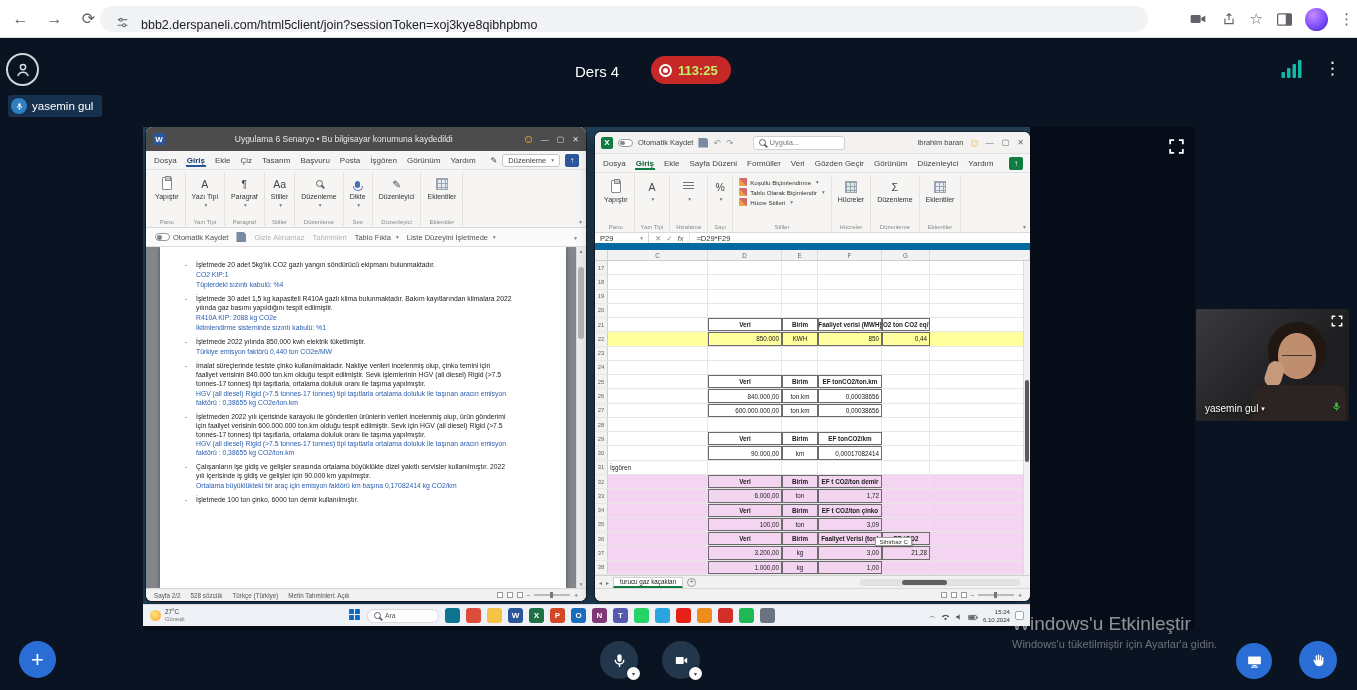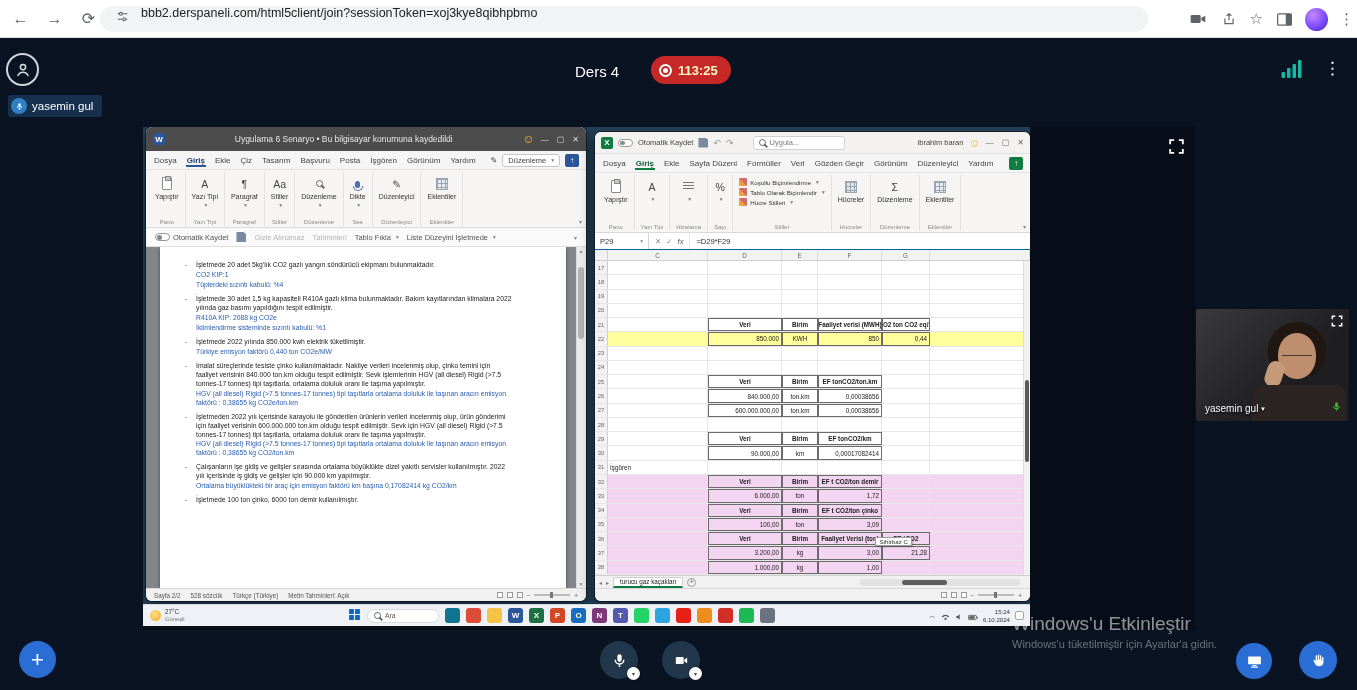--- a/index.html
+++ b/index.html
@@ -6,35 +6,35 @@
   html,body { width:1357px; height:690px; overflow:hidden; }
   body { font-family:"Liberation Sans", sans-serif; }
   #root { position:relative; width:1357px; height:690px; background:#0a1322; overflow:hidden; }
 
   
   #browser-bar { position:absolute; top:0; left:0; width:100%; height:38px; background:#ffffff;
     border-bottom:1px solid #dcdee1; display:flex; align-items:center; z-index:90; }
   .nav-btn { width:27px; height:27px; margin-left:7px; display:flex; align-items:center; justify-content:center;
     color:#5f6368; font-size:16px; border-radius:50%; cursor:default; }
   #address-bar { position:absolute; left:100px; top:6px; width:1048px; height:26px; background:#f1f3f4;
-    border-radius:13px; display:flex; align-items:flex-start; gap:9px; padding:0 12px; }
+    border-radius:13px; display:flex; align-items:flex-end; gap:9px; padding:0 12px; }
   #url-text { font-size:12.5px; color:#202124; white-space:nowrap; overflow:hidden; }
   #browser-right { position:absolute; right:4px; top:0; height:38px; display:flex; align-items:center; gap:11px; }
   .b-icon { display:flex; align-items:center; justify-content:center; width:20px; height:20px; }
   #browser-avatar { width:23px; height:23px; border-radius:50%;
     background:radial-gradient(circle at 35% 30%, #c58af9, #7c4dff 55%, #4527a0); }
   .b-dots { color:#5f6368; font-size:15px; width:14px; text-align:center; }
   .b-star { color:#5f6368; font-size:15px; }
 
   
   #btn-userlist { position:absolute; left:6px; top:53px; width:33px; height:33px; border-radius:50%;
     border:2px solid #cfd6dd; display:flex; align-items:center; justify-content:center; z-index:10; }
   #bbb-title { position:absolute; top:63px; left:575px; font-size:15px; color:#fff; z-index:10; }
   #rec-pill { position:absolute; top:56px; left:651px; height:28px; border-radius:14px; background:#c62828;
-    color:#fef9c3; display:flex; align-items:center; gap:6px; padding:0 13px 0 8px; font-size:13px; font-weight:700; z-index:10; }
+    color:#bef264; display:flex; align-items:center; gap:6px; padding:0 13px 0 8px; font-size:13px; font-weight:700; z-index:10; }
   .rec-dot { width:13px; height:13px; border:2px solid #fff; border-radius:50%; position:relative; }
   .rec-dot::after { content:""; position:absolute; inset:2px; background:#fff; border-radius:50%; }
   #signal-btn { position:absolute; top:59px; left:1280px; z-index:10; }
   #dots-btn { position:absolute; top:58px; left:1324px; color:#fff; font-size:17px; width:16px; text-align:center; z-index:10; }
 
   #user-chip { position:absolute; top:95px; left:8px; height:22px; background:#16304d; border-radius:3px;
     display:flex; align-items:center; gap:5px; padding:0 9px 0 3px; z-index:10; }
   #chip-icon { width:16px; height:16px; border-radius:50%; background:#2f80c3; display:flex; align-items:center; justify-content:center; }
   #chip-label { color:#fff; font-size:11.5px; }
 
@@ -135,21 +135,21 @@
 
   
   .x-title { height:22px; background:#f3f2f1; border-bottom:1px solid #e0e0e0; display:flex; align-items:center;
     gap:5px; padding:0 6px; font-size:7.5px; color:#444; flex:0 0 auto; }
   .x-undo { color:#999; font-size:9px; }
   .x-search { margin-left:14px; width:92px; height:14px; background:#fff; border:1px solid #d0d0d0; border-radius:3px;
     display:flex; align-items:center; gap:4px; padding:0 5px; font-size:7.5px; color:#777; }
   .x-account { margin-left:auto; display:flex; align-items:center; gap:5px; }
 
   
-  .x-formula { height:17px; display:flex; align-items:center; background:#fff; border-bottom:1px solid #0369a1;
+  .x-formula { height:17px; display:flex; align-items:center; background:#fff; border-bottom:7px solid #0369a1;
     font-size:7.5px; color:#333; flex:0 0 auto; }
   .namebox { width:54px; height:100%; border-right:1px solid #d4d4d4; display:flex; align-items:center;
     justify-content:space-between; padding:0 5px; }
   .fx-btns { display:flex; align-items:center; gap:5px; padding:0 6px; color:#8a8a8a; border-right:1px solid #e6e6e6; height:100%; }
   .fx-it { font-style:italic; color:#555; }
   .formula-text { padding-left:6px; }
 
   
   .x-grid { flex:1; position:relative; display:flex; flex-direction:column; background:#fff; overflow:hidden; }
   .col-hdr { display:flex; height:11px; background:#f2f2f2; border-bottom:1px solid #cfcfcf; font-size:6.3px;

